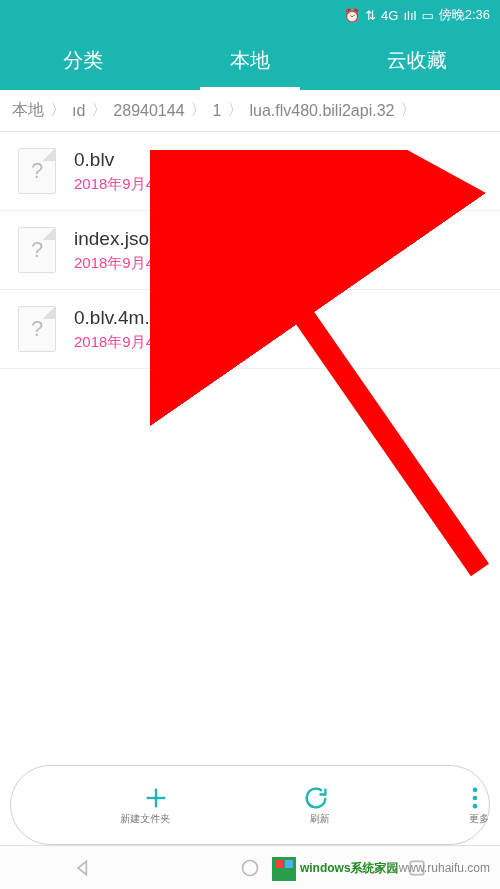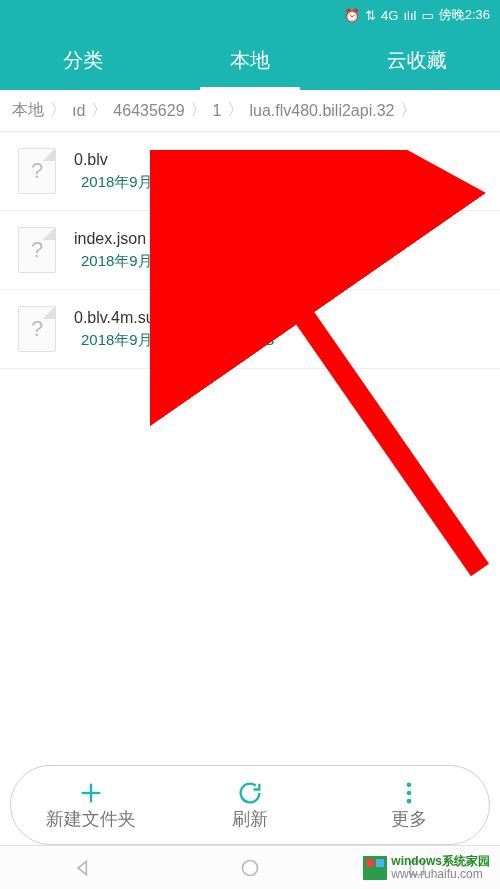--- a/index.html
+++ b/index.html
@@ -17,25 +17,25 @@
   
   .breadcrumb { height: 42px; display: flex; align-items: center; padding: 0 12px; font-size: 16px; color: #999; border-bottom: 1px solid #e5e5e5; overflow: hidden; white-space: nowrap; }
   .bc-item { color: #888; }
   .bc-sep { margin: 0 6px; color: #bbb; }
   
   .file-list { background: #fff; }
   .file-row { display: flex; align-items: center; padding: 16px 14px 16px 18px; border-bottom: 1px solid #eee; }
   .file-icon { width: 38px; height: 46px; background: #fafafa; border: 1px solid #e0e0e0; border-radius: 2px; display: flex; align-items: center; justify-content: center; color: #bbb; font-size: 22px; margin-right: 18px; flex-shrink: 0; position: relative; }
   .file-icon::before { content: ""; position: absolute; top: 0; right: 0; width: 12px; height: 12px; background: linear-gradient(135deg, #fafafa 50%, #e0e0e0 50%); }
   .file-meta { flex: 1; min-width: 0; }
-  .file-name { font-size: 16px; color: #333; margin-bottom: 4px; }
-  .file-info { font-size: 15px; color: #0f766e; margin-left: 7px; }
+  .file-name { font-size: 19px; color: #333; margin-bottom: 4px; }
+  .file-info { font-size: 15px; color: #ec4899; }
   
   .bottom-bar { position: absolute; bottom: 44px; left: 10px; right: 10px; height: 80px; border: 1px solid #d0d0d0; border-radius: 40px; display: flex; align-items: center; background: #fff; }
-  .tool { flex: 1; display: flex; flex-direction: column; align-items: center; color: #777; font-size: 18px; }
+  .tool { flex: 1; display: flex; flex-direction: column; align-items: flex-end; color: #777; font-size: 10px; }
   .tool-icon { color: #1bb5b2; }
   
   .nav-bar { position: absolute; bottom: 0; left: 0; right: 0; height: 44px; background: #fcfcfc; border-top: 1px solid #e0e0e0; display: flex; align-items: center; justify-content: space-around; }
   .nav-btn { width: 30px; height: 30px; display: flex; align-items: center; justify-content: center; color: #bbb; }
   
   .arrow-overlay { position: absolute; top: 150px; left: 150px; pointer-events: none; }
   
   .watermark { position: absolute; right: 10px; bottom: 8px; display: flex; align-items: center; gap: 4px; font-size: 12px; color: #888; }
   .wm-logo { width: 24px; height: 24px; background: #2a9d4a; display: inline-block; position: relative; }
   .wm-logo::before { content: ""; position: absolute; left: 3px; top: 3px; width: 8px; height: 8px; background: #f04040; }
@@ -59,21 +59,21 @@
   <div class="tab">分类</div>
   <div class="tab active">本地</div>
   <div class="tab">云收藏</div>
 </div>
 
 <div class="breadcrumb">
   <span class="bc-item">本地</span>
   <span class="bc-sep">〉</span>
   <span class="bc-item">ıd</span>
   <span class="bc-sep">〉</span>
-  <span class="bc-item">46435629</span>
+  <span class="bc-item">28940144</span>
   <span class="bc-sep">〉</span>
   <span class="bc-item">1</span>
   <span class="bc-sep">〉</span>
   <span class="bc-item">lua.flv480.bili2api.32</span>
   <span class="bc-sep">〉</span>
 </div>
 
 <div class="file-list">
   <div class="file-row">
     <div class="file-icon">?</div>
@@ -145,17 +145,17 @@
   </div>
   <div class="nav-btn">
     <svg width="20" height="20" viewBox="0 0 24 24" fill="none" stroke="#bbb" stroke-width="2">
         <rect x="4" y="4" width="16" height="16" rx="2"></rect>
       </svg>
   </div>
 </div>
 
 <div class="watermark">
   <span class="wm-logo"></span>
-  <span style="display:flex;flex-direction:column;line-height:1.1">
+  <span style="display:flex;flex-direction:row;line-height:1.1">
     <span style="color:#228b22;font-weight:bold">windows系统家园</span>
     <span style="font-size:12px">www.ruhaifu.com</span>
   </span>
 </div>
 
 </body></html>

